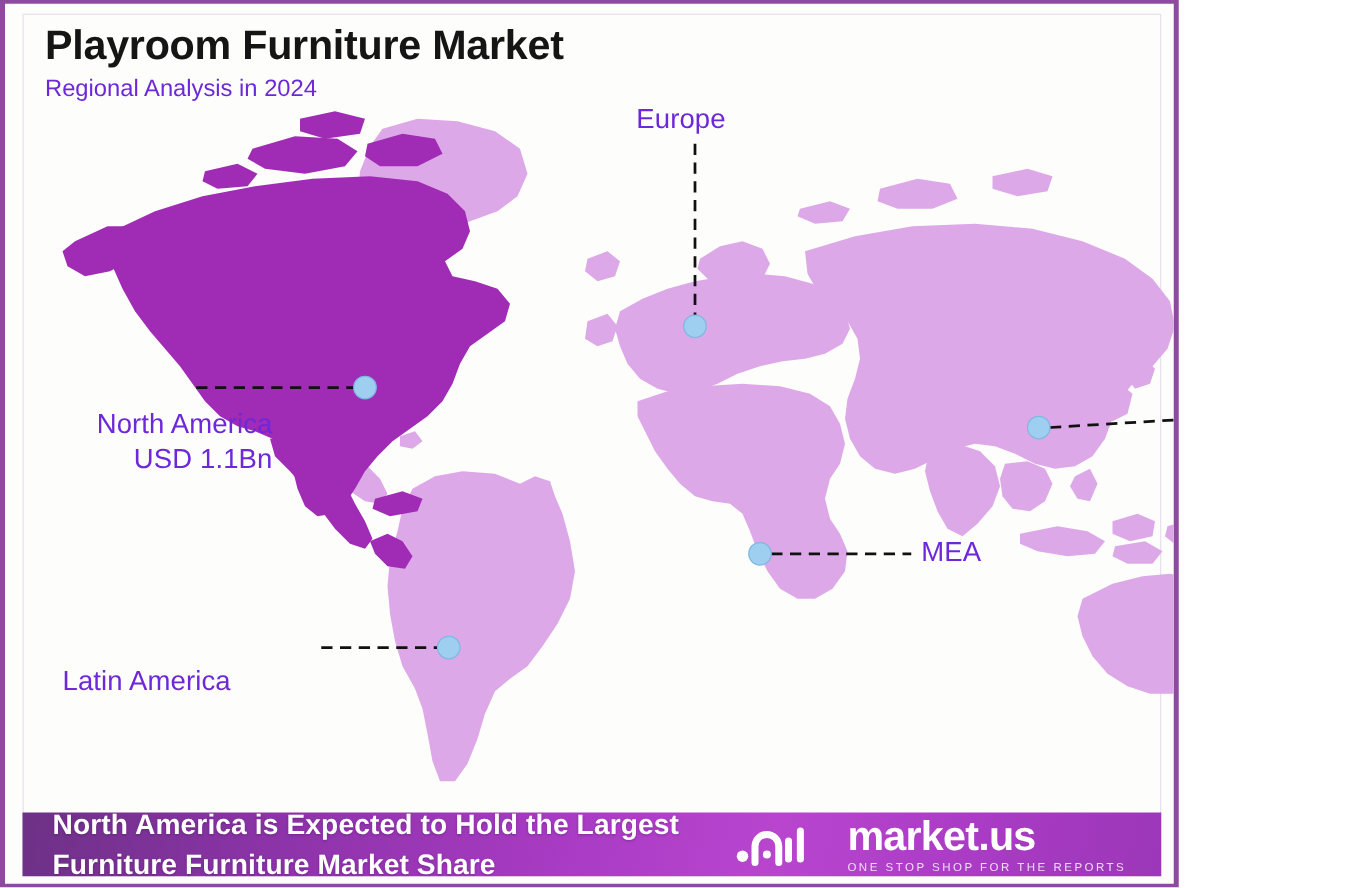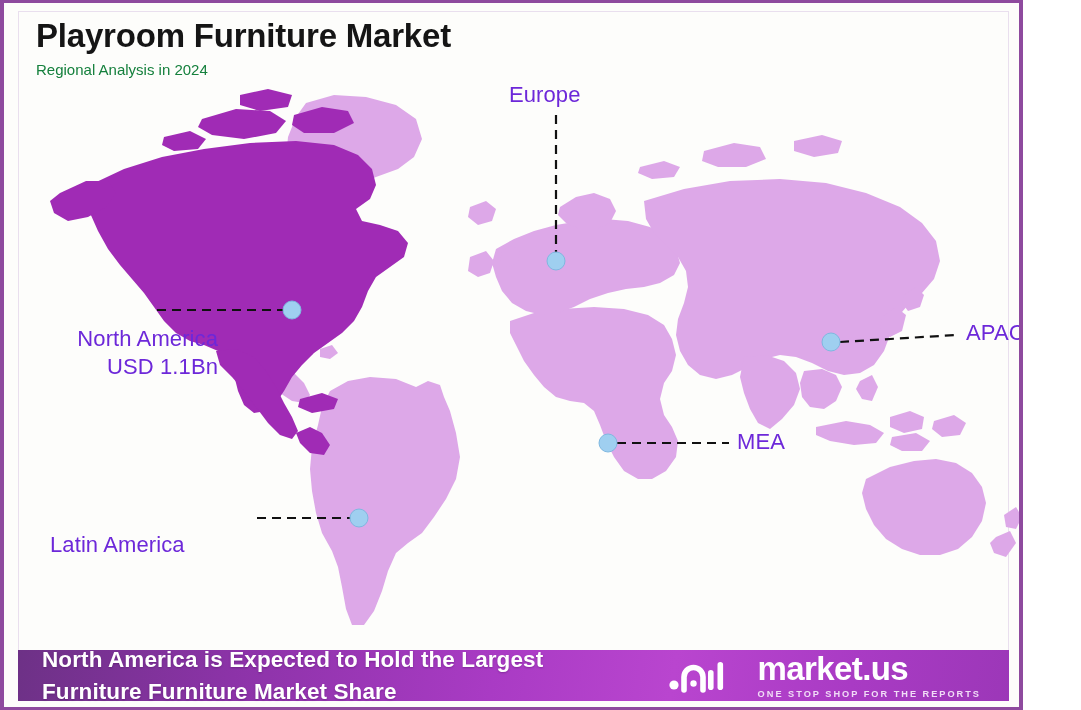--- a/index.html
+++ b/index.html
@@ -6,21 +6,21 @@
     margin: 0;
     padding: 0;
     background: #ffffff;
   }
   body {
     font-family: "Liberation Sans", sans-serif;
   }
 
   #infographic {
     position: relative;
-    width: 1023px;
+    width: 943px;
     height: 710px;
     box-sizing: border-box;
     background: #fdfdfb;
     border-left: 4px solid #8e4a9e;
     border-right: 4px solid #8e4a9e;
     border-top: 3px solid #8e4a9e;
     border-bottom: 3px solid #8e4a9e;
     overflow: hidden;
   }
 
@@ -45,23 +45,23 @@
   #title {
     font-size: 33px;
     font-weight: 700;
     color: #151515;
     letter-spacing: -0.2px;
     line-height: 1.15;
     white-space: nowrap;
   }
   #subtitle {
     margin-top: 6px;
-    font-size: 15px;
+    font-size: 19px;
     font-weight: 400;
-    color: #15803d;
+    color: #6d28d9;
     line-height: 1.2;
     white-space: nowrap;
   }
 
   
   #map-wrap {
     position: absolute;
     left: 0;
     top: 78px;
     width: 1081px;
@@ -153,21 +153,21 @@
   #logo-wordmark {
     color: #ffffff;
     font-size: 33px;
     font-weight: 700;
     line-height: 1;
     letter-spacing: -0.6px;
   }
   #logo-tagline {
     color: #f1dcf7;
     font-size: 9.2px;
-    font-weight: 700;
+    font-weight: 400;
     letter-spacing: 2.0px;
     margin-top: 4px;
     white-space: nowrap;
   }
 </style>
 </head>
 <body>
 
 <div id="infographic">
 

